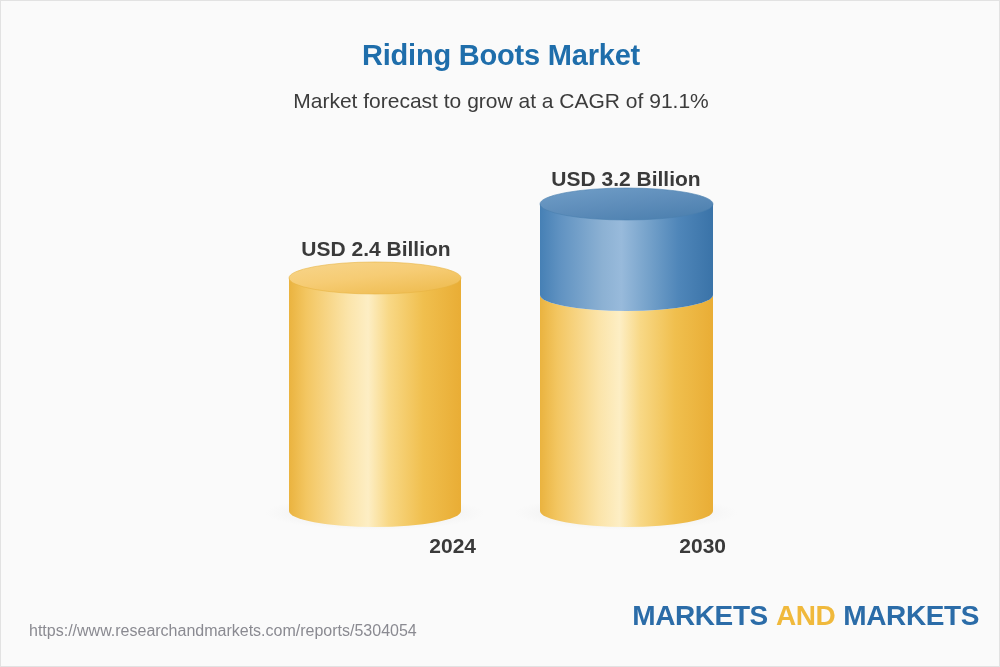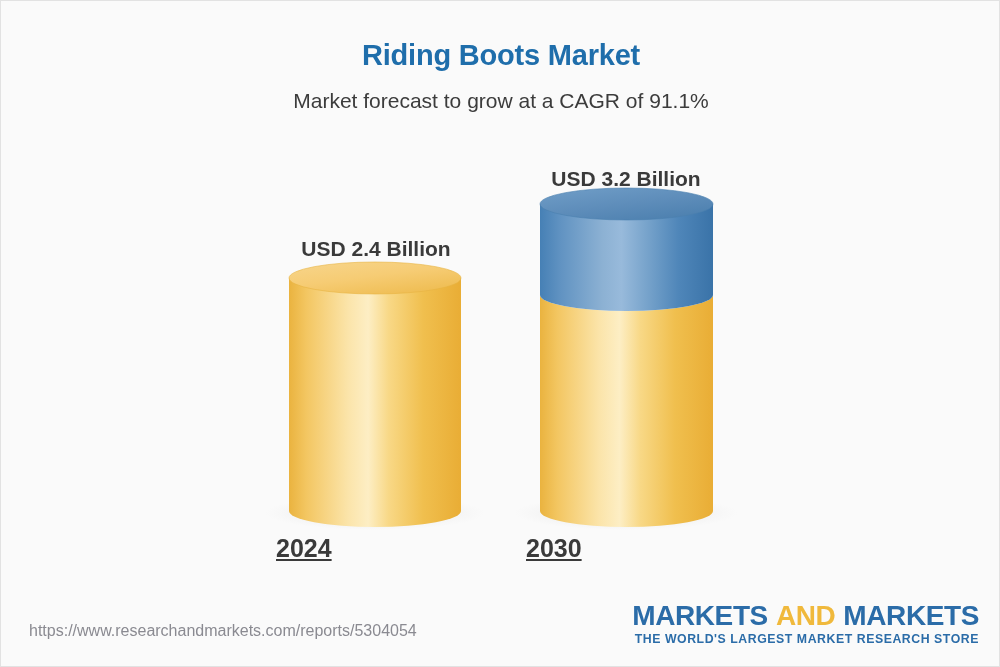--- a/index.html
+++ b/index.html
@@ -34,25 +34,24 @@
   #plot { position:absolute; left:0; top:0; width:1000px; height:580px; }
   .val-label {
     position:absolute;
     text-align:center;
     font-size:21px; font-weight:bold;
     color:#3a3a3a;
     white-space:nowrap;
   }
   .cat-label {
     position:absolute;
-    text-align:left;
-    font-size:25px; font-weight:bold;
+    text-align:right;
+    font-size:21px; font-weight:bold;
     color:#3a3a3a;
     white-space:nowrap;
-    text-decoration:underline;
   }
   
   #url {
     position:absolute; left:28px; top:621px;
     font-size:16px; color:#8a8a91;
     white-space:nowrap;
   }
   #logo {
     position:absolute; right:20px; top:600px;
     text-align:right;
@@ -147,16 +146,15 @@
 
     
     <div class="cat-label" style="left:275px; top:533px; width:200px;">2024</div>
     <div class="cat-label" style="left:525px; top:533px; width:200px;">2030</div>
   </div>
 
   <div id="url">https://www.researchandmarkets.com/reports/5304054</div>
 
   <div id="logo">
     <div id="logo-main"><span>MARKETS</span><span class="and" style="margin:16px 8px;">AND</span><span>MARKETS</span></div>
-    <div id="logo-sub">THE WORLD'S LARGEST MARKET RESEARCH STORE</div>
   </div>
 
 </div>
 
 </body></html>

